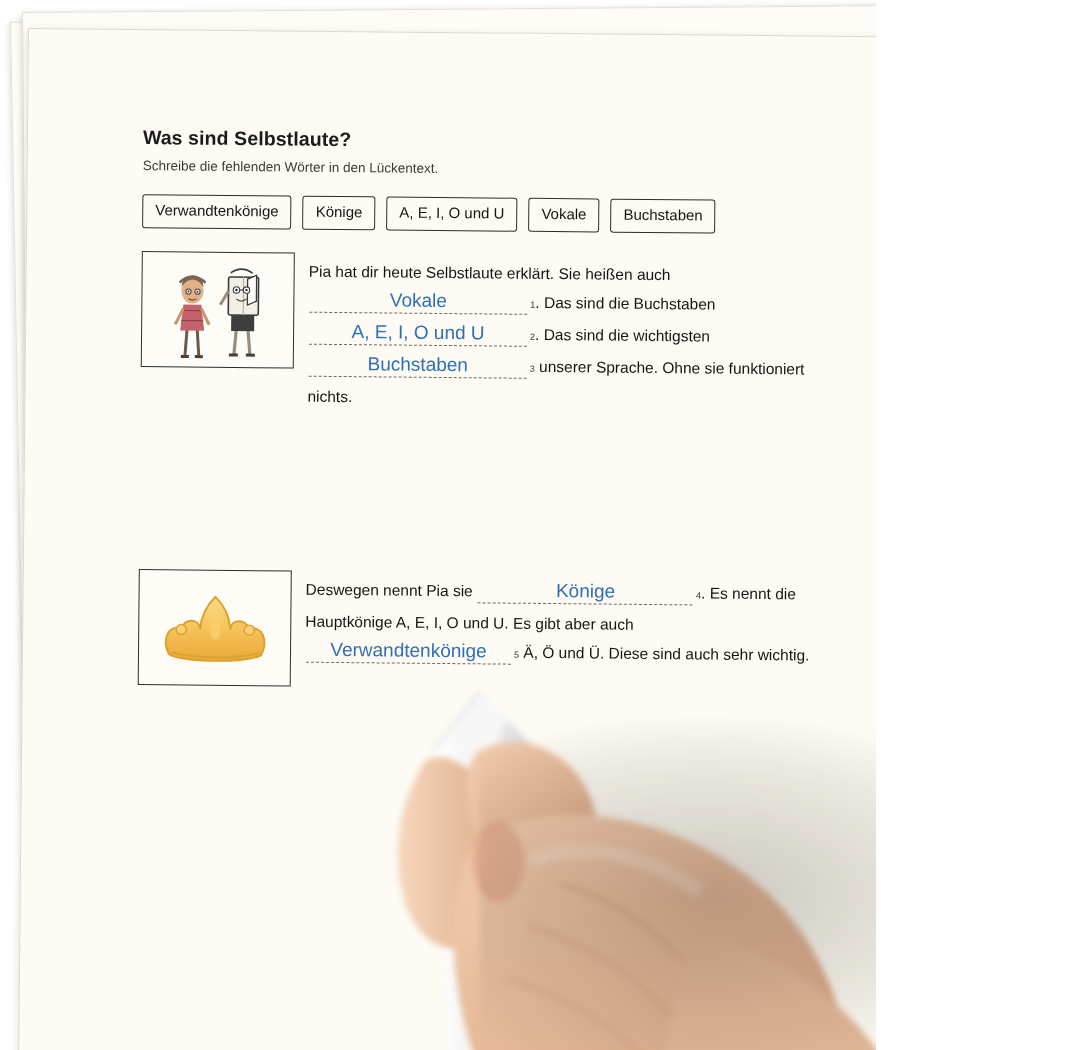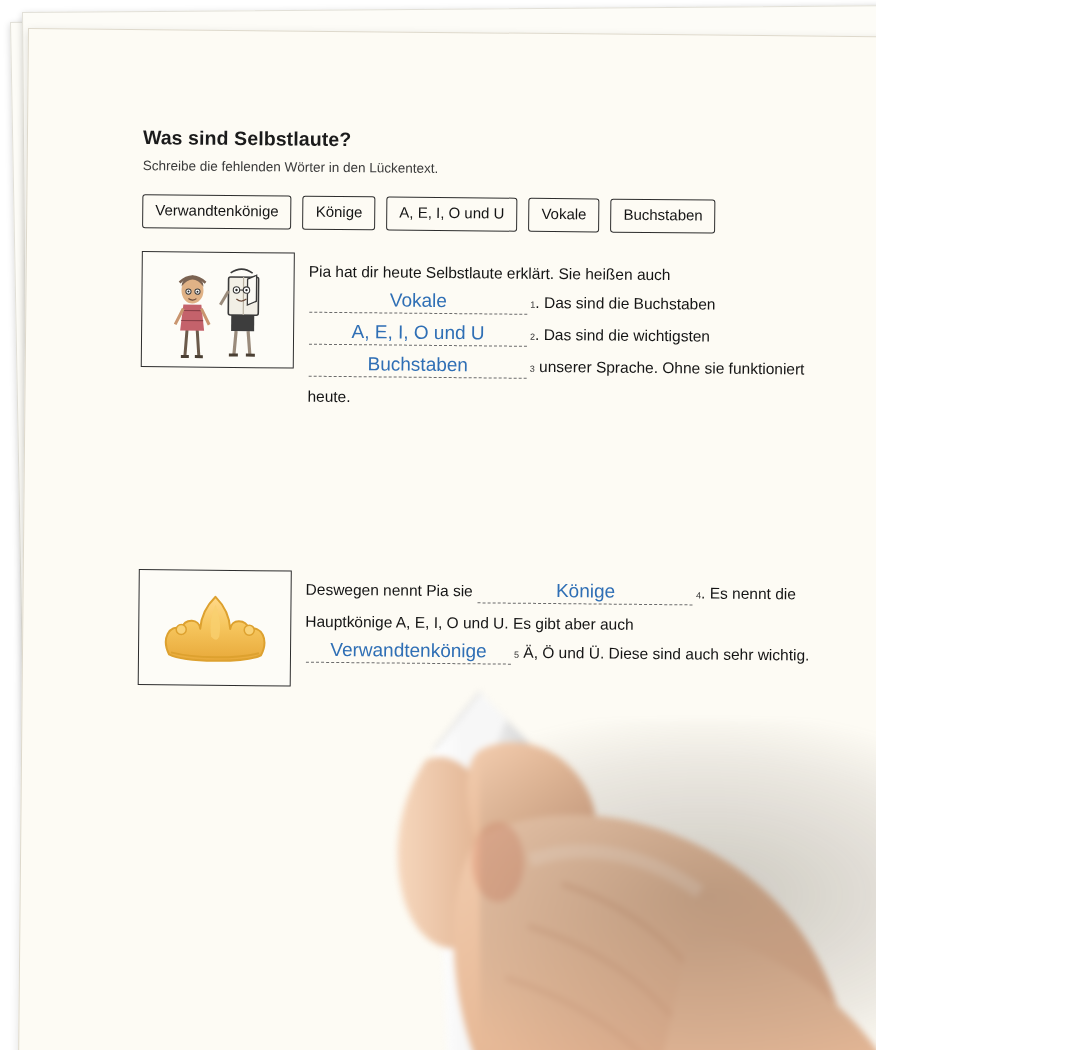--- a/index.html
+++ b/index.html
@@ -240,21 +240,21 @@
         <div class="prose">
           <span>Pia hat dir heute Selbstlaute erklärt. Sie heißen auch</span>
           <br>
           <span class="blank w1"><span>Vokale</span></span><span class="bnum">1</span><span>. Das sind die Buchstaben</span>
           <br>
           <span class="blank w2"><span>A, E, I, O und U</span></span><span class="bnum">2</span><span>. Das sind die wichtigsten</span>
           <br>
           <span class="blank w3"><span>Buchstaben</span></span><span class="bnum">3</span>
           <span>unserer Sprache. Ohne sie funktioniert</span>
           <br>
-          <span>heute.</span>
+          <span>nichts.</span>
         </div>
       </div>
 
       <div class="block two">
 
         <div class="pic crown">
           <svg class="crown-art" width="120" height="86" viewBox="0 0 120 86">
             <defs>
               <linearGradient id="gold" x1="0" y1="0" x2="0" y2="1">
                 <stop offset="0%" stop-color="#ffd98a"></stop>

